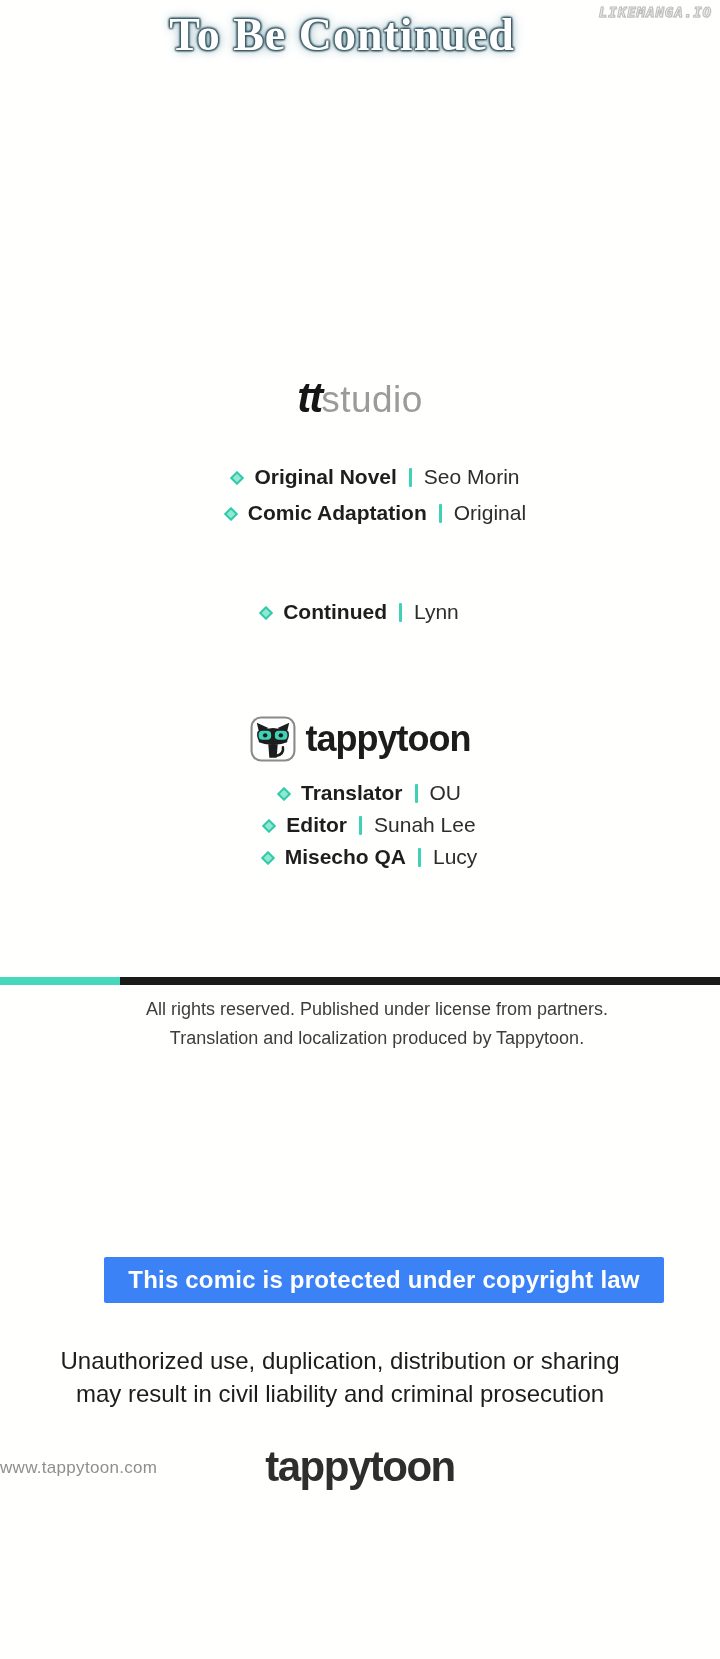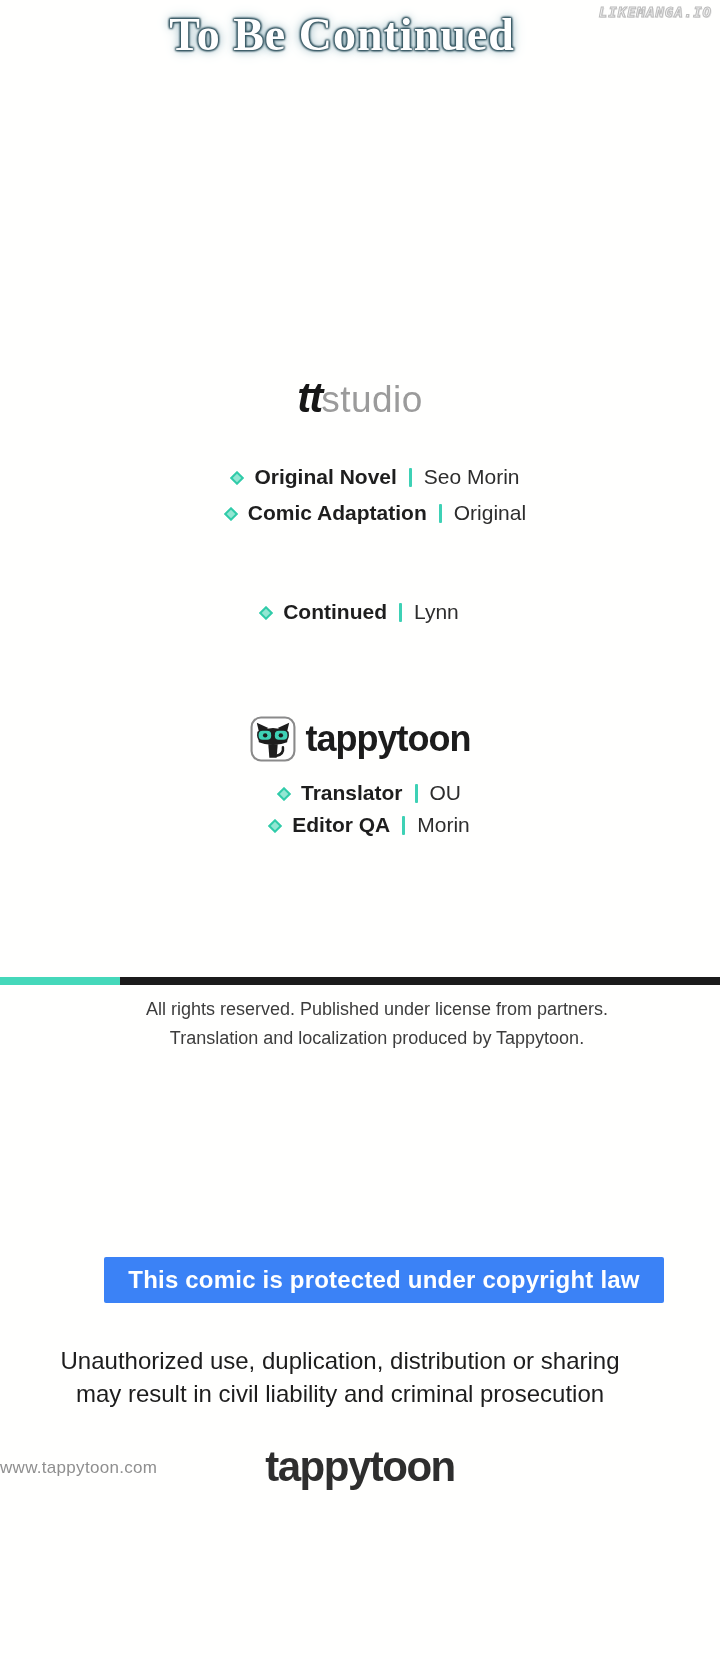--- a/index.html
+++ b/index.html
@@ -151,21 +151,24 @@
       <path d="M25.5 38 Q32.5 36.5 31.5 30" stroke="#1d1d1d" stroke-width="2.4" fill="none" stroke-linecap="round"></path>
     </svg>
     <span class="tappytoon-wordmark">tappytoon</span>
   </div>
 
   <div class="tt-credits">
     <div class="credit-row">
       <span class="diamond"></span><span class="role">Translator</span><span class="sep"></span><span class="name">OU</span>
     </div>
     <div class="credit-row">
-      <span class="diamond"></span><span class="role">Editor QA</span><span class="sep"></span><span class="name">Morin</span>
+      <span class="diamond"></span><span class="role">Editor</span><span class="sep"></span><span class="name">Sunah Lee</span>
+    </div>
+    <div class="credit-row">
+      <span class="diamond"></span><span class="role">Misecho QA</span><span class="sep"></span><span class="name">Lucy</span>
     </div>
   </div>
 
   <div class="divider">
     <span class="teal"></span><span class="dark"></span>
   </div>
 
   <div class="rights">
     <div>All rights reserved. Published under license from partners.</div>
     <div>Translation and localization produced by Tappytoon.</div>

